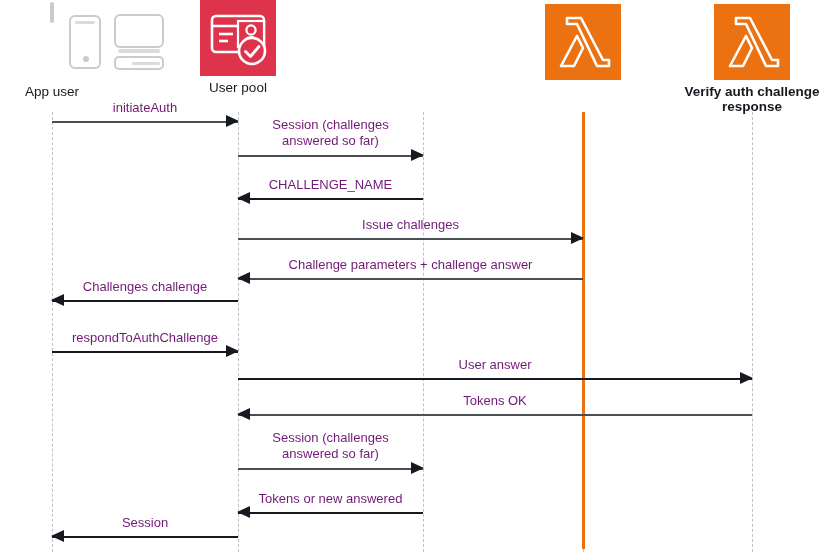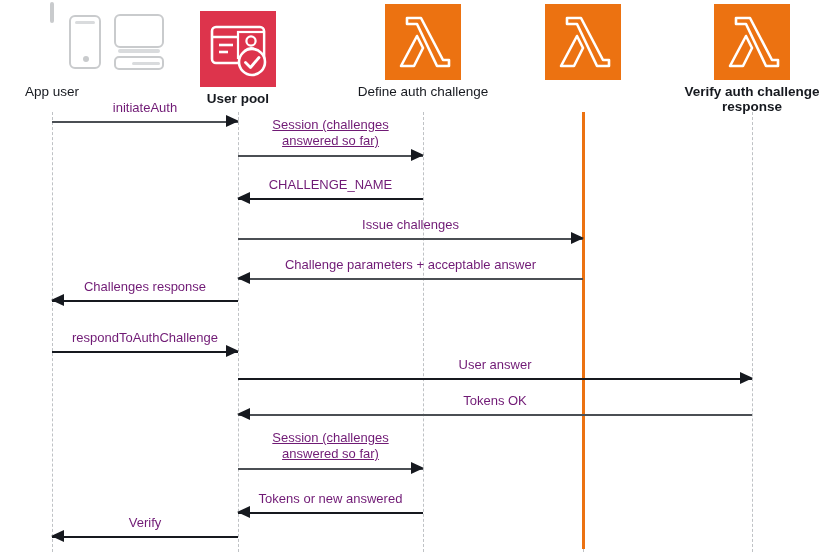--- a/index.html
+++ b/index.html
@@ -80,63 +80,51 @@
     border-top:6px solid transparent;border-bottom:6px solid transparent;
   }
   .arrowhead.right{right:-1px;border-left:13px solid #16191f;}
   .arrowhead.left{left:-1px;border-right:13px solid #16191f;}
   .msg-label{
     position:absolute;width:100%;text-align:center;
     font-size:13px;line-height:16px;color:#701a75;
     white-space:pre-line;
   }
   .msg-label.one{top:-21px;}
-  .msg-label.two{top:-38px;text-decoration:underline;}
+  .msg-label.two{top:-38px;}
 </style>
 </head>
 <body>
 
 <div id="diagram">
     <div class="participant" style="left: -40px; top: 4px; width: 184px;">
       <div class="p-icon" style="width:124px;height:76px;"><span class="devbox"><span class="phone"></span><span class="monitor"></span><span class="mon-shadow"></span><span class="keyboard"></span></span></div>
       <div class="p-label">App user</div>
     </div>
     <div class="lifeline" style="left: 52px; top: 112px; height: 440px;"></div>
-    <div class="participant" style="left: 170px; top: 11px; width: 136px; font-weight: bold;">
+    <div class="participant" style="left: 170px; top: 0; width: 136px;">
       <div class="p-icon" style="width:76px;height:76px;">
         <span class="tile">
           <svg width="76" height="76" viewBox="0 0 76 76">
             <rect x="0" y="0" width="76" height="76" fill="#dd344c"></rect>
             <rect x="12" y="16" width="52" height="36" rx="4" fill="none" stroke="#ffffff" stroke-width="2.6"></rect>
             <line x1="12" y1="26" x2="64" y2="26" stroke="#ffffff" stroke-width="2.6"></line>
             <line x1="19" y1="34" x2="33" y2="34" stroke="#ffffff" stroke-width="2.6"></line>
             <line x1="19" y1="41" x2="28" y2="41" stroke="#ffffff" stroke-width="2.6"></line>
             <rect x="38" y="21" width="26" height="26" fill="#dd344c" stroke="#ffffff" stroke-width="2.2"></rect>
             <circle cx="51" cy="30" r="4.6" fill="none" stroke="#ffffff" stroke-width="2.2"></circle>
             <path d="M43 45 a8 8 0 0 1 16 0" fill="none" stroke="#ffffff" stroke-width="2.2"></path>
             <circle cx="52" cy="51" r="13" fill="#dd344c" stroke="#ffffff" stroke-width="2.6"></circle>
             <path d="M45.5 51.5 L50.5 56.5 L59 46.5" fill="none" stroke="#ffffff" stroke-width="2.8" stroke-linecap="round" stroke-linejoin="round"></path>
           </svg>
         </span>
       </div>
       <div class="p-label">User pool</div>
     </div>
     <div class="lifeline" style="left: 238px; top: 112px; height: 440px;"></div>
-    <div class="participant" style="left: 355px; top: 4px; width: 136px;">
-      <div class="p-icon" style="width:76px;height:76px;">
-        <span class="tile">
-          <svg width="76" height="76" viewBox="0 0 76 76">
-            <rect x="0" y="0" width="76" height="76" fill="#ec7211"></rect>
-            <path d="M22 14 H36 L58 56 H64 V62 H52 L32 20 H22 Z" fill="none" stroke="#ffffff" stroke-width="2.6" stroke-linejoin="round"></path>
-            <path d="M32 32 L38 44 L29 62 H16 Z" fill="none" stroke="#ffffff" stroke-width="2.6" stroke-linejoin="round"></path>
-          </svg>
-        </span>
-      </div>
-      <div class="p-label">Define auth challenge</div>
-    </div>
     <div class="lifeline" style="left: 423px; top: 112px; height: 440px;"></div>
     <div class="participant" style="left: 515px; top: 4px; width: 136px;">
       <div class="p-icon" style="width:76px;height:76px;">
         <span class="tile">
           <svg width="76" height="76" viewBox="0 0 76 76">
             <rect x="0" y="0" width="76" height="76" fill="#ec7211"></rect>
             <path d="M22 14 H36 L58 56 H64 V62 H52 L32 20 H22 Z" fill="none" stroke="#ffffff" stroke-width="2.6" stroke-linejoin="round"></path>
             <path d="M32 32 L38 44 L29 62 H16 Z" fill="none" stroke="#ffffff" stroke-width="2.6" stroke-linejoin="round"></path>
           </svg>
         </span>
@@ -175,26 +163,26 @@
       <div class="msg-label one">CHALLENGE_NAME</div>
     </div>
     <div class="msg" style="left: 238px; top: 238px; width: 345px;">
       <div class="line"></div>
       <div class="arrowhead right"></div>
       <div class="msg-label one">Issue challenges</div>
     </div>
     <div class="msg" style="left: 238px; top: 278px; width: 345px;">
       <div class="line"></div>
       <div class="arrowhead left"></div>
-      <div class="msg-label one">Challenge parameters + acceptable answer</div>
+      <div class="msg-label one">Challenge parameters + challenge answer</div>
     </div>
     <div class="msg dark" style="left: 52px; top: 300px; width: 186px;">
       <div class="line"></div>
       <div class="arrowhead left"></div>
-      <div class="msg-label one">Challenges response</div>
+      <div class="msg-label one">Challenges challenge</div>
     </div>
     <div class="msg dark" style="left: 52px; top: 351px; width: 186px;">
       <div class="line"></div>
       <div class="arrowhead right"></div>
       <div class="msg-label one">respondToAuthChallenge</div>
     </div>
     <div class="msg dark" style="left: 238px; top: 378px; width: 514px;">
       <div class="line"></div>
       <div class="arrowhead right"></div>
       <div class="msg-label one">User answer</div>
@@ -211,15 +199,15 @@
 answered so far)</div>
     </div>
     <div class="msg dark" style="left: 238px; top: 512px; width: 185px;">
       <div class="line"></div>
       <div class="arrowhead left"></div>
       <div class="msg-label one">Tokens or new answered</div>
     </div>
     <div class="msg dark" style="left: 52px; top: 536px; width: 186px;">
       <div class="line"></div>
       <div class="arrowhead left"></div>
-      <div class="msg-label one">Verify</div>
+      <div class="msg-label one">Session</div>
     </div>
   </div>
 
 </body></html>

